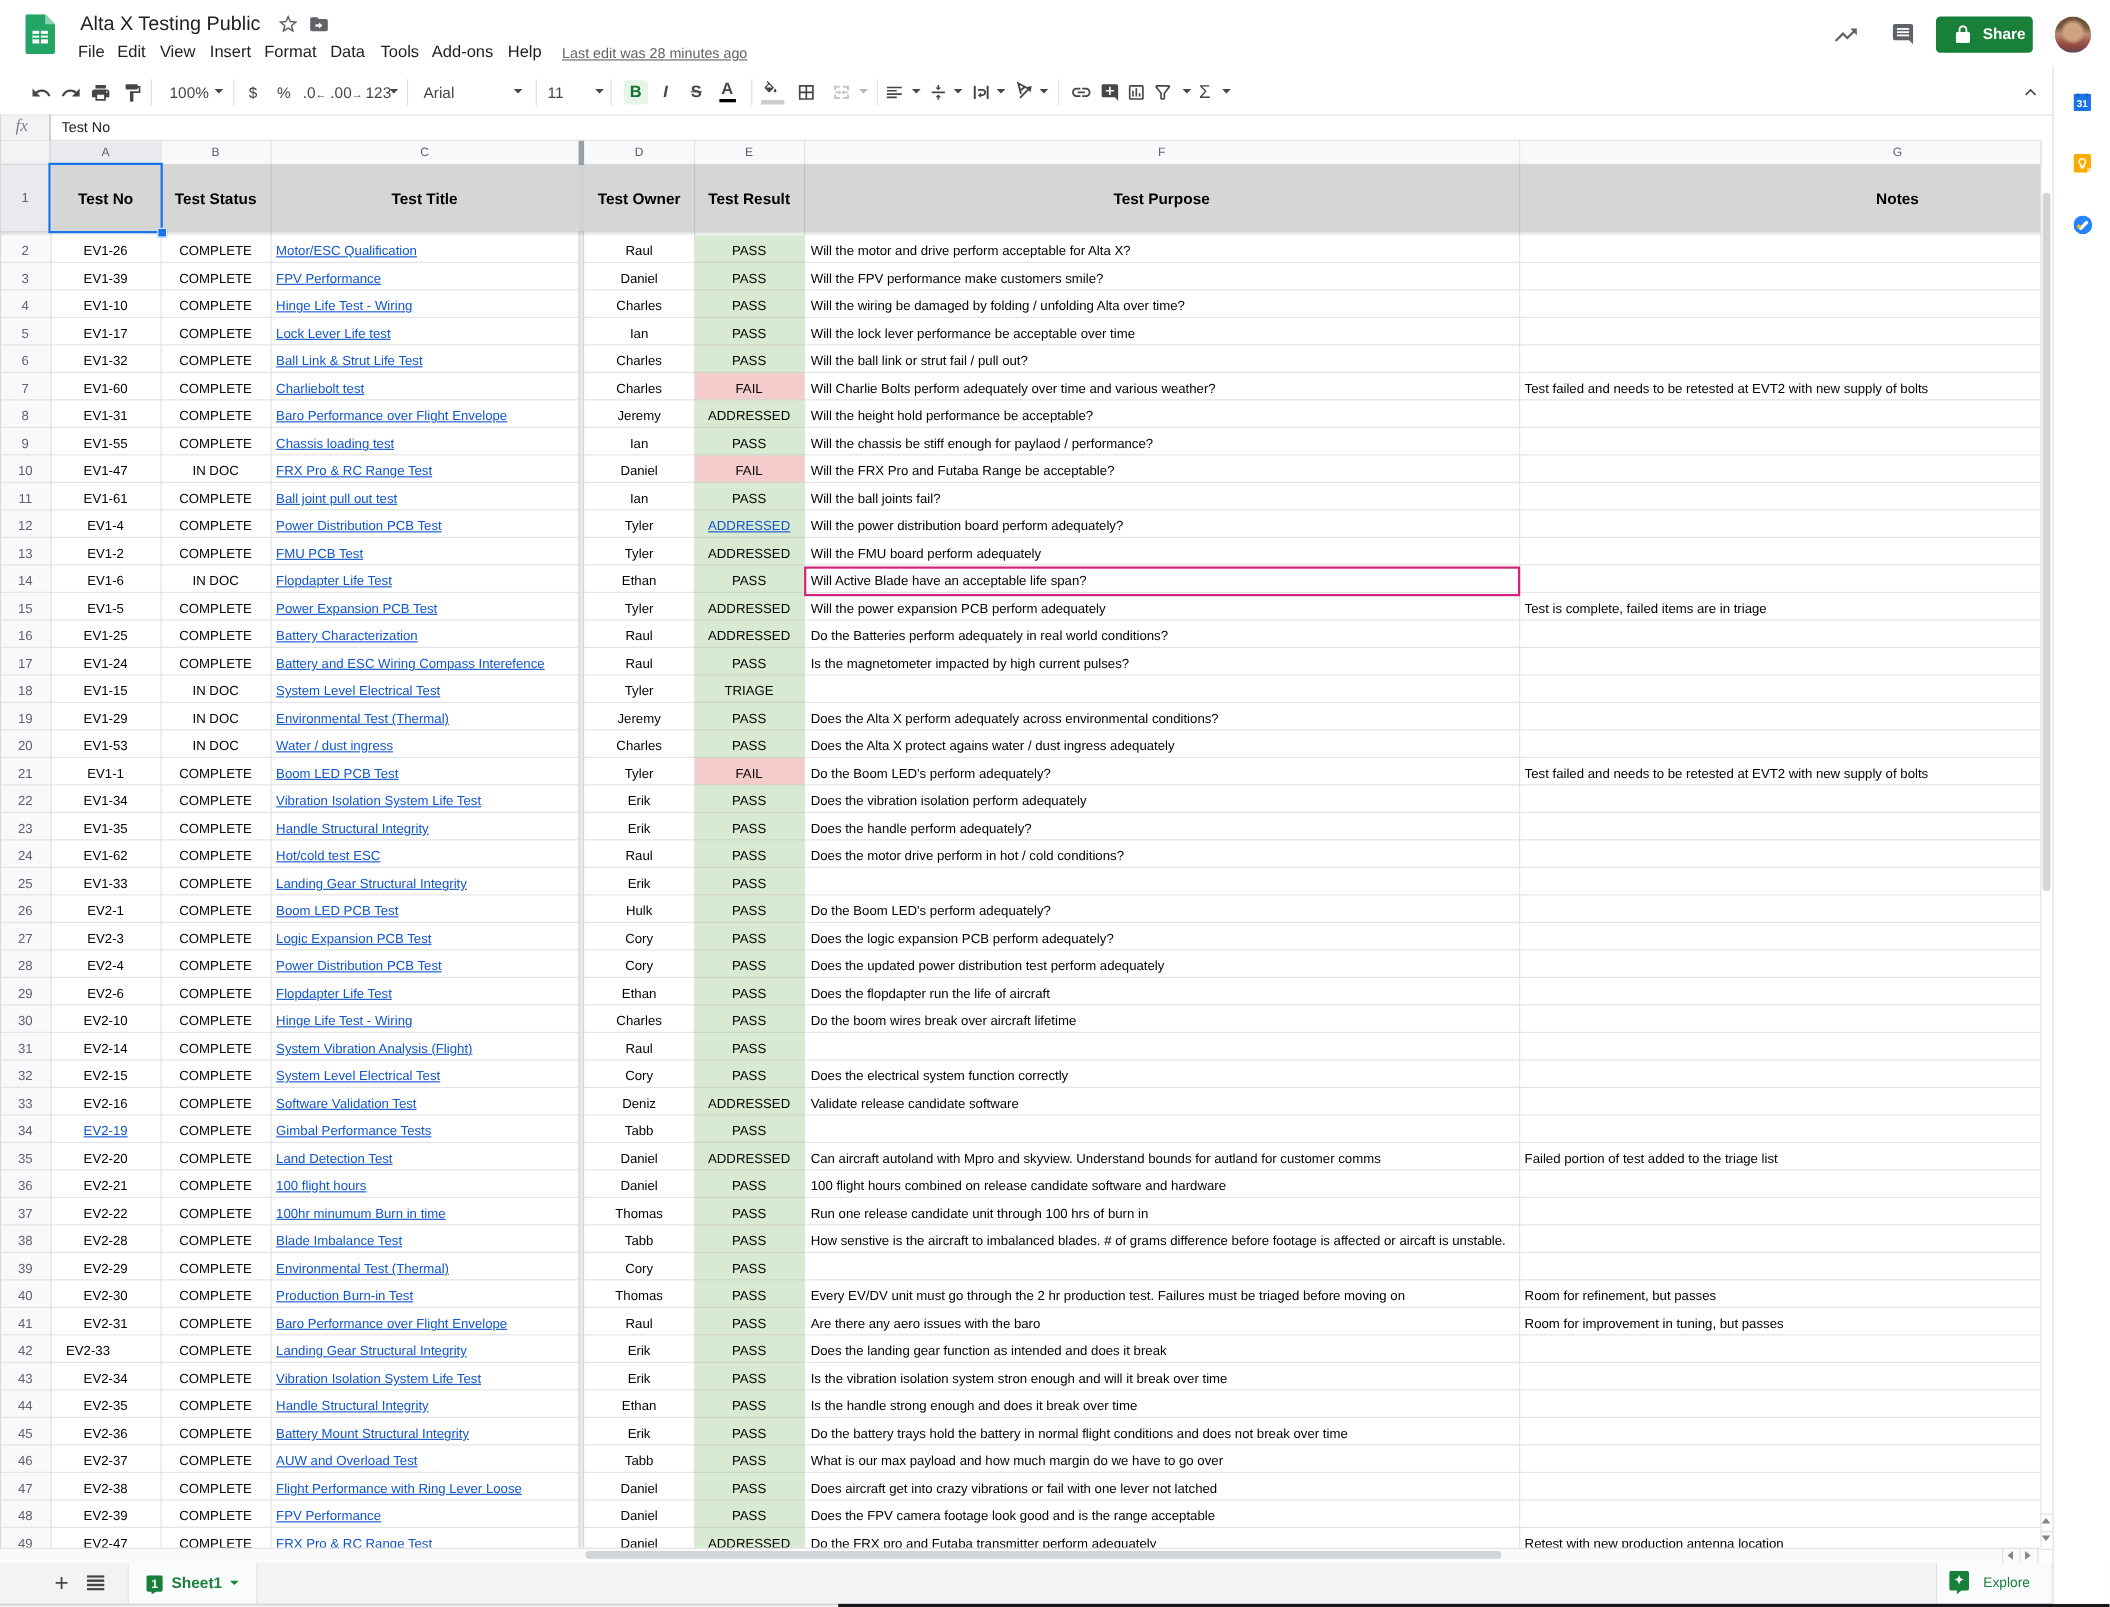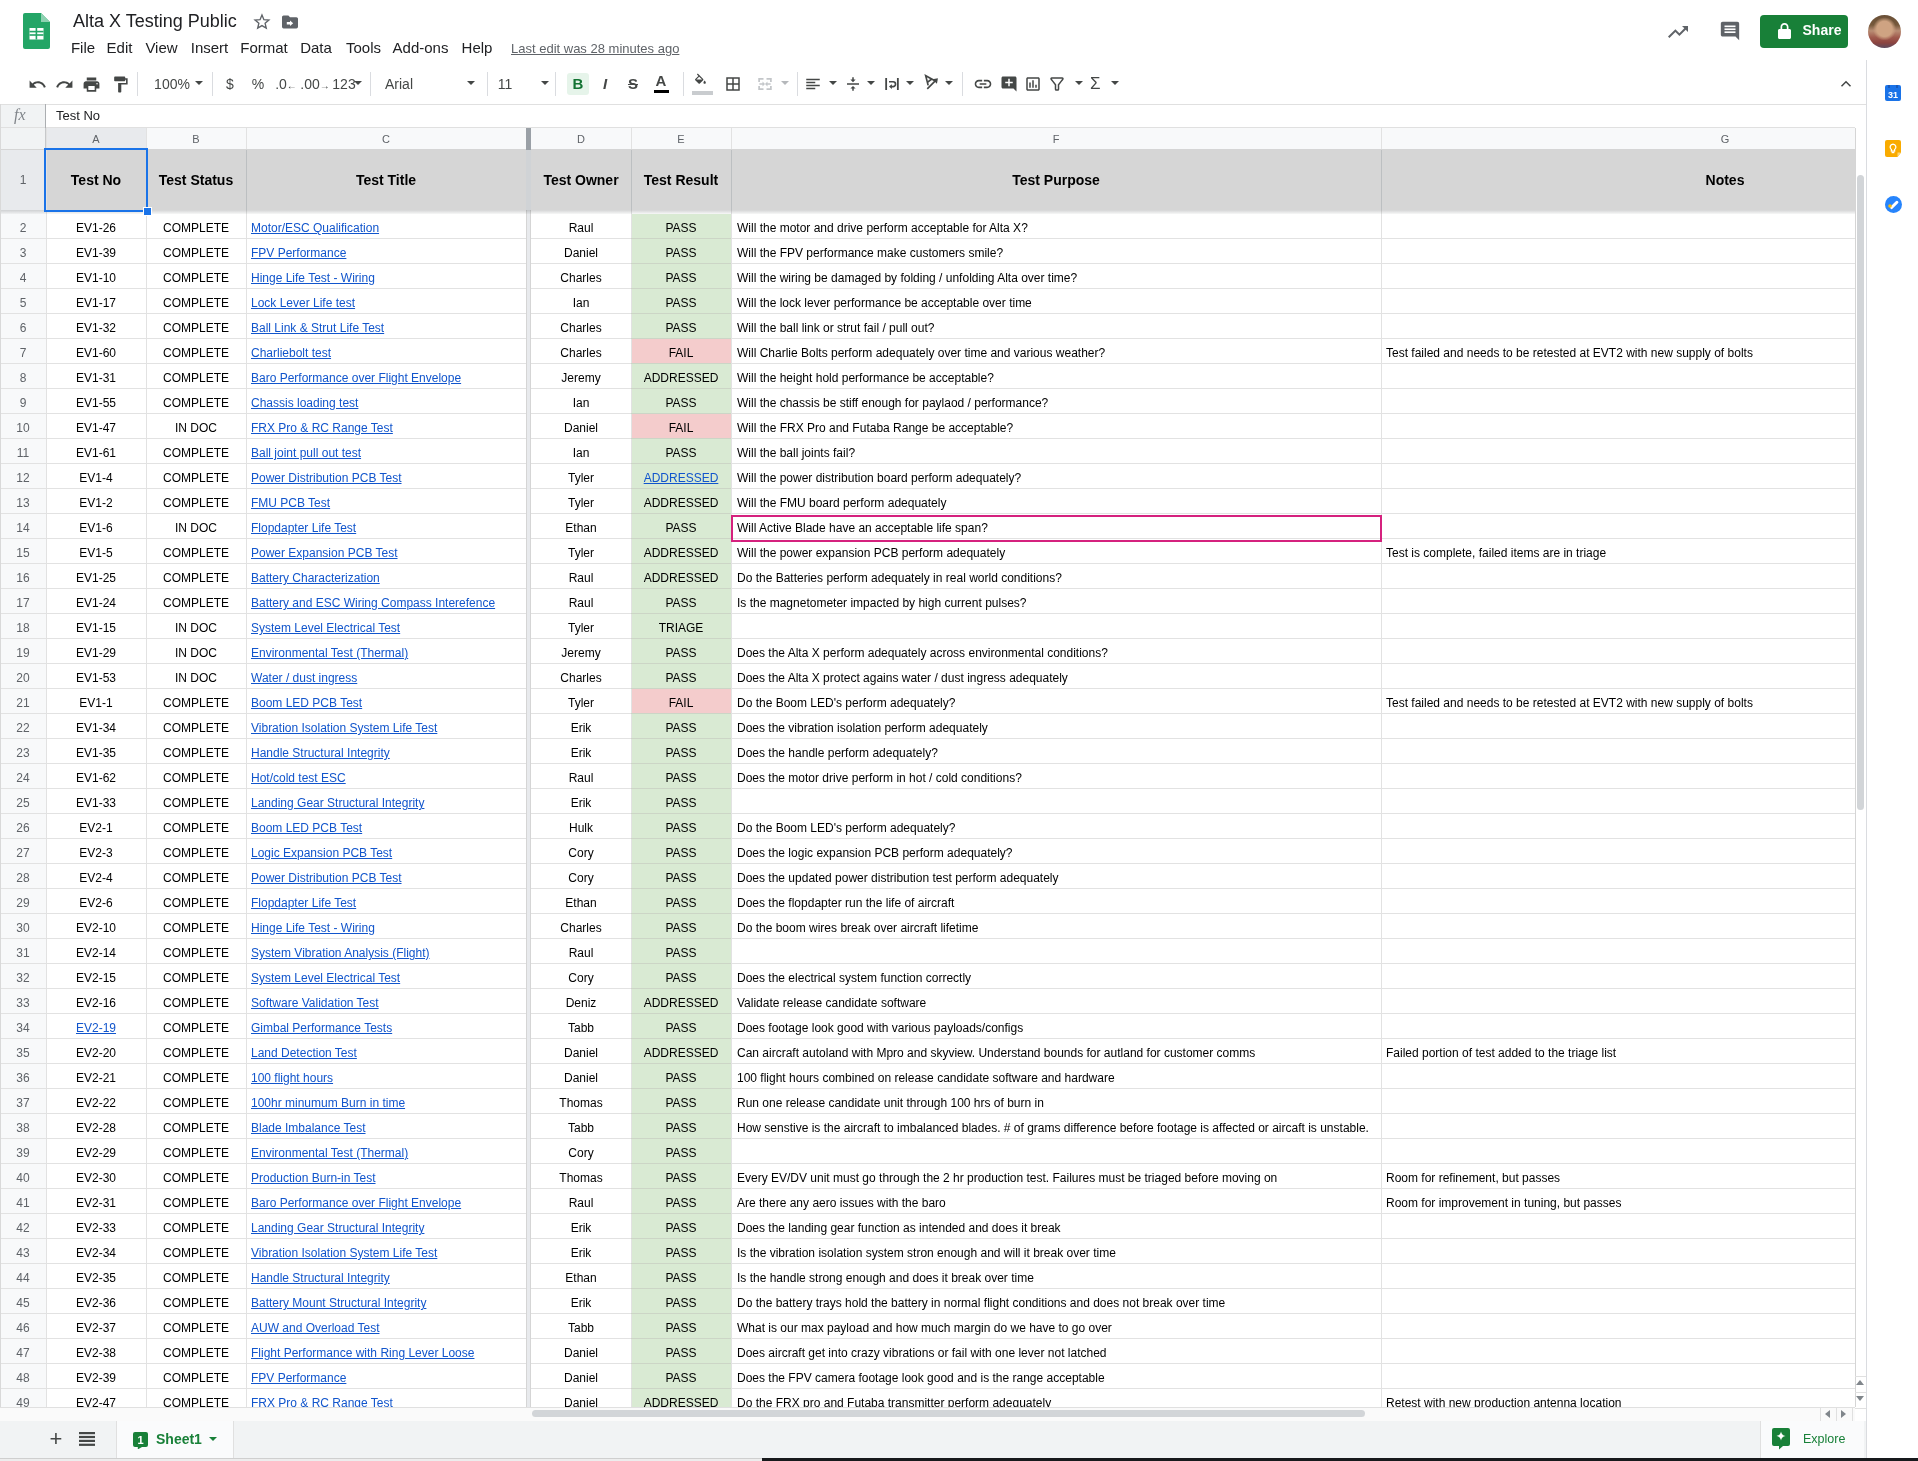--- a/index.html
+++ b/index.html
@@ -405,21 +405,20 @@
     <div class="cell lnk" style="left:251px;top:989px;width:274px">Software Validation Test</div>
     <div class="cell ct" style="left:531px;top:989px;width:100px">Deniz</div>
     <div class="cell ct" style="left:631px;top:989px;width:100px">ADDRESSED</div>
     <div class="cell" style="left:737px;top:989px;width:643px">Validate release candidate software</div>
     <div class="num" style="top:1014px;line-height:25px">34</div>
     <div class="cell ct lnk" style="left:46px;top:1014px;width:100px">EV2-19</div>
     <div class="cell ct" style="left:146px;top:1014px;width:100px">COMPLETE</div>
     <div class="cell lnk" style="left:251px;top:1014px;width:274px">Gimbal Performance Tests</div>
     <div class="cell ct" style="left:531px;top:1014px;width:100px">Tabb</div>
     <div class="cell ct" style="left:631px;top:1014px;width:100px">PASS</div>
-    <div class="cell" style="left:737px;top:1014px;width:643px">Does footage look good with various payloads/configs</div>
     <div class="num" style="top:1039px;line-height:25px">35</div>
     <div class="cell ct" style="left:46px;top:1039px;width:100px">EV2-20</div>
     <div class="cell ct" style="left:146px;top:1039px;width:100px">COMPLETE</div>
     <div class="cell lnk" style="left:251px;top:1039px;width:274px">Land Detection Test</div>
     <div class="cell ct" style="left:531px;top:1039px;width:100px">Daniel</div>
     <div class="cell ct" style="left:631px;top:1039px;width:100px">ADDRESSED</div>
     <div class="cell" style="left:737px;top:1039px;width:643px">Can aircraft autoland with Mpro and skyview. Understand bounds for autland for customer comms</div>
     <div class="cell" style="left:1386px;top:1039px;width:469px">Failed portion of test added to the triage list</div>
     <div class="num" style="top:1064px;line-height:25px">36</div>
     <div class="cell ct" style="left:46px;top:1064px;width:100px">EV2-21</div>
@@ -458,21 +457,21 @@
     <div class="cell" style="left:1386px;top:1164px;width:469px">Room for refinement, but passes</div>
     <div class="num" style="top:1189px;line-height:25px">41</div>
     <div class="cell ct" style="left:46px;top:1189px;width:100px">EV2-31</div>
     <div class="cell ct" style="left:146px;top:1189px;width:100px">COMPLETE</div>
     <div class="cell lnk" style="left:251px;top:1189px;width:274px">Baro Performance over Flight Envelope</div>
     <div class="cell ct" style="left:531px;top:1189px;width:100px">Raul</div>
     <div class="cell ct" style="left:631px;top:1189px;width:100px">PASS</div>
     <div class="cell" style="left:737px;top:1189px;width:643px">Are there any aero issues with the baro</div>
     <div class="cell" style="left:1386px;top:1189px;width:469px">Room for improvement in tuning, but passes</div>
     <div class="num" style="top:1214px;line-height:25px">42</div>
-    <div class="cell ct" style="left:46px;top:1214px;width:100px">EV2-33</div>
+    <div class="cell ct" style="left:30px;top:1214px;width:100px">EV2-33</div>
     <div class="cell ct" style="left:146px;top:1214px;width:100px">COMPLETE</div>
     <div class="cell lnk" style="left:251px;top:1214px;width:274px">Landing Gear Structural Integrity</div>
     <div class="cell ct" style="left:531px;top:1214px;width:100px">Erik</div>
     <div class="cell ct" style="left:631px;top:1214px;width:100px">PASS</div>
     <div class="cell" style="left:737px;top:1214px;width:643px">Does the landing gear function as intended and does it break</div>
     <div class="num" style="top:1239px;line-height:25px">43</div>
     <div class="cell ct" style="left:46px;top:1239px;width:100px">EV2-34</div>
     <div class="cell ct" style="left:146px;top:1239px;width:100px">COMPLETE</div>
     <div class="cell lnk" style="left:251px;top:1239px;width:274px">Vibration Isolation System Life Test</div>
     <div class="cell ct" style="left:531px;top:1239px;width:100px">Erik</div>

